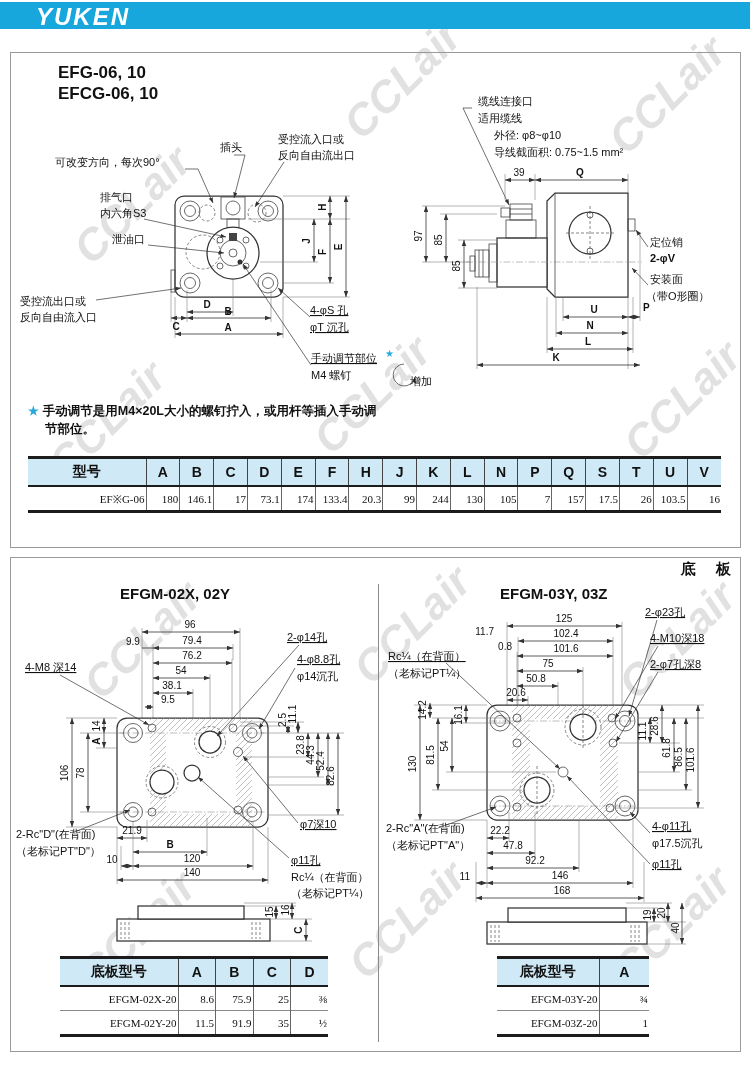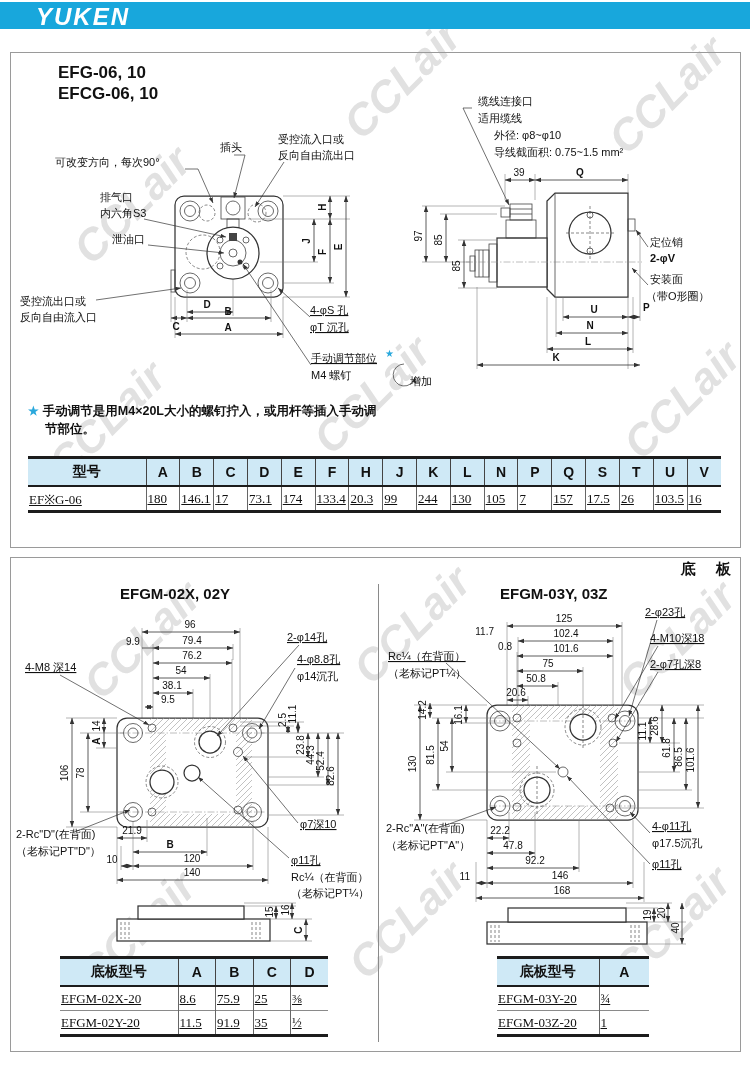--- a/index.html
+++ b/index.html
@@ -27,22 +27,22 @@
   .dimline{stroke:#333;stroke-width:.8;fill:none;}
   .ext{stroke:#777;stroke-width:.55;fill:none;}
   .body-ln{stroke:#333;stroke-width:1.25;fill:#fff;}
   .thin{stroke:#444;stroke-width:.8;fill:none;}
   .dashed{stroke:#555;stroke-width:.7;fill:none;stroke-dasharray:3,2;}
   .cline{stroke:#888;stroke-width:.55;fill:none;stroke-dasharray:7,2,1.5,2;}
   .leader{stroke:#333;stroke-width:.7;fill:none;}
   table{border-collapse:collapse;table-layout:fixed;}
   table.dim-table{position:absolute;font-size:11px;}
   .dim-table th{background:#cfe9f6;font-weight:bold;font-size:14px;border-left:1px solid #444;border-right:1px solid #444;}
-  .dim-table td{text-align:left;font-family:"Liberation Serif",serif;font-size:13px;
-     border-left:1px solid #666;border-right:1px solid #666;text-decoration:underline;}
+  .dim-table td{text-align:right;font-family:"Liberation Serif",serif;font-size:11px;
+     border-left:1px solid #666;border-right:1px solid #666;}
   .dim-table th:first-child,.dim-table td:first-child{border-left:none;}
   .dim-table th:last-child,.dim-table td:last-child{border-right:none;}
   .dim-table thead tr{border-top:3px solid #1c1c1c;border-bottom:2.5px solid #1c1c1c;}
   .dim-table tbody tr{border-bottom:1px solid #8a8a8a;}
   .dim-table tbody tr:last-child{border-bottom:3px solid #1c1c1c;}
   .dim-table th,.dim-table td{padding:0 1px;height:26px;}
   .dim-table tbody td{height:23px;}
 </style>
 </head>
 <body>

